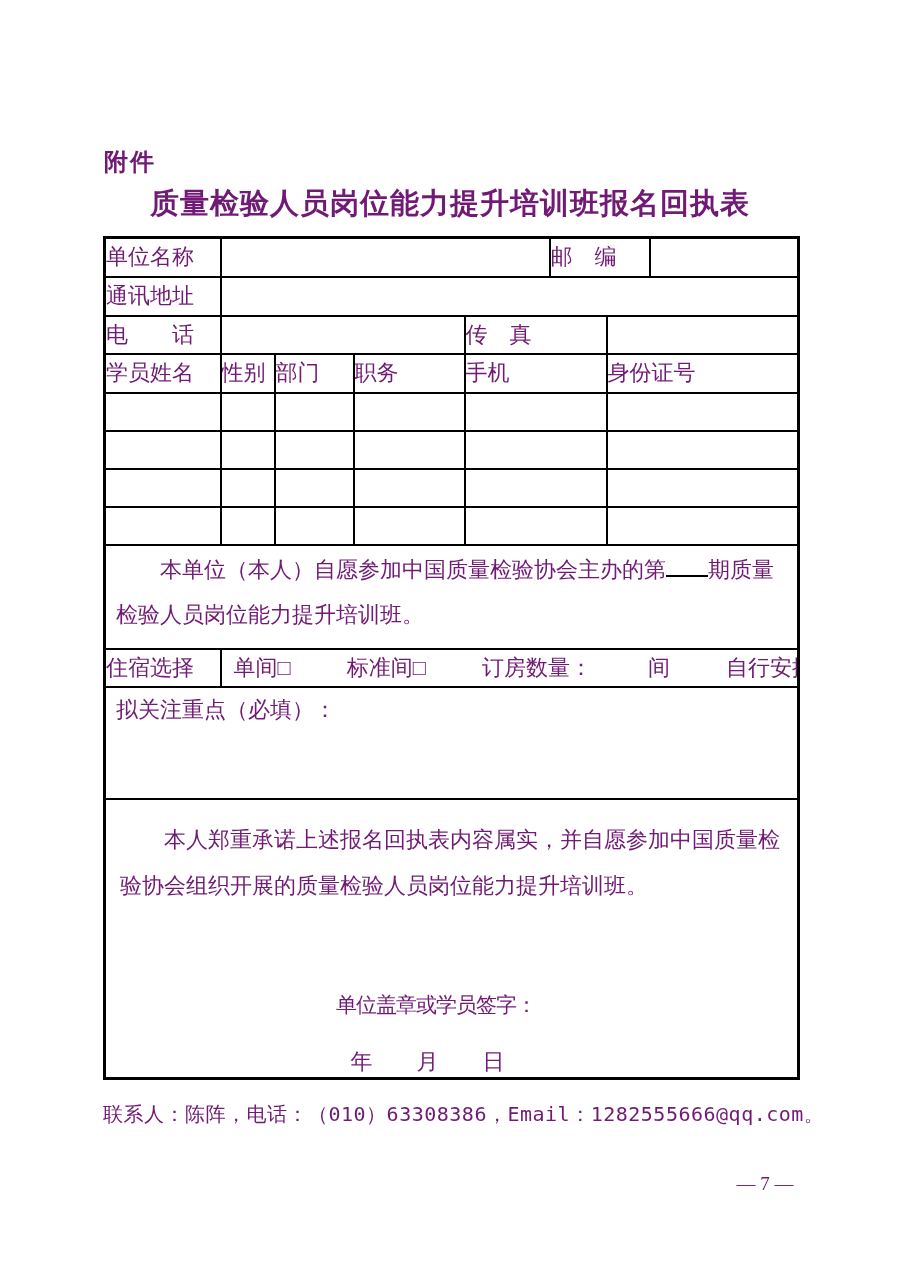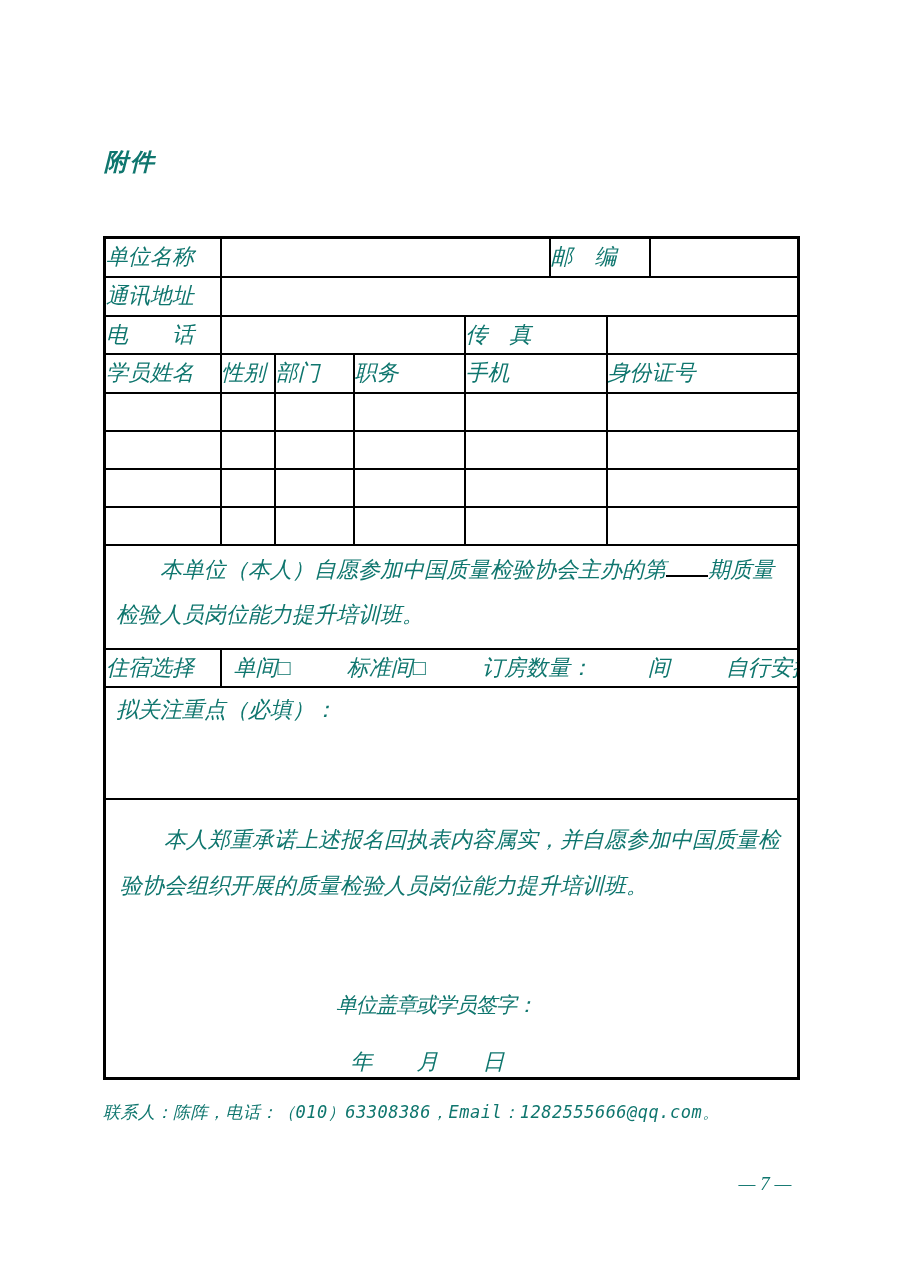--- a/index.html
+++ b/index.html
@@ -6,23 +6,22 @@
     margin: 0;
     padding: 0;
     background: #ffffff;
   }
   .page {
     position: relative;
     width: 900px;
     height: 1273px;
     background: #ffffff;
     font-family: "Liberation Serif", "DejaVu Serif", serif;
-    color: #0f766e;
+    color: #701a75;
     overflow: hidden;
-    font-style: italic;
   }
   .attachment {
     position: absolute;
     left: 104px;
     top: 146px;
     font-family: "Liberation Sans", "DejaVu Sans", sans-serif;
     font-weight: 600;
     font-size: 24px;
     letter-spacing: 2px;
   }
@@ -115,39 +114,40 @@
     margin-top: 28px;
     text-align: center;
     padding-right: 48px;
     font-size: 22px;
   }
   .footer-note {
     position: absolute;
     left: 103px;
     top: 1101px;
     font-family: "DejaVu Sans Mono", "Liberation Mono", monospace;
-    font-size: 17px;
+    font-size: 20px;
     letter-spacing: 0.5px;
   }
   .page-number {
     position: absolute;
     left: 690px;
     top: 1173px;
     width: 150px;
     text-align: center;
     font-size: 19px;
   }
 </style>
 </head>
 <body>
 
 <div class="page">
 
   <div class="attachment">附件</div>
 
+  <h1 class="title">质量检验人员岗位能力提升培训班报名回执表</h1>
 
   <table class="form-table">
     <colgroup>
       <col style="width:116px">
         <col style="width:54px">
         <col style="width:79px">
         <col style="width:111px">
       <col style="width:85px">
         <col style="width:57px">
         <col style="width:43px">

